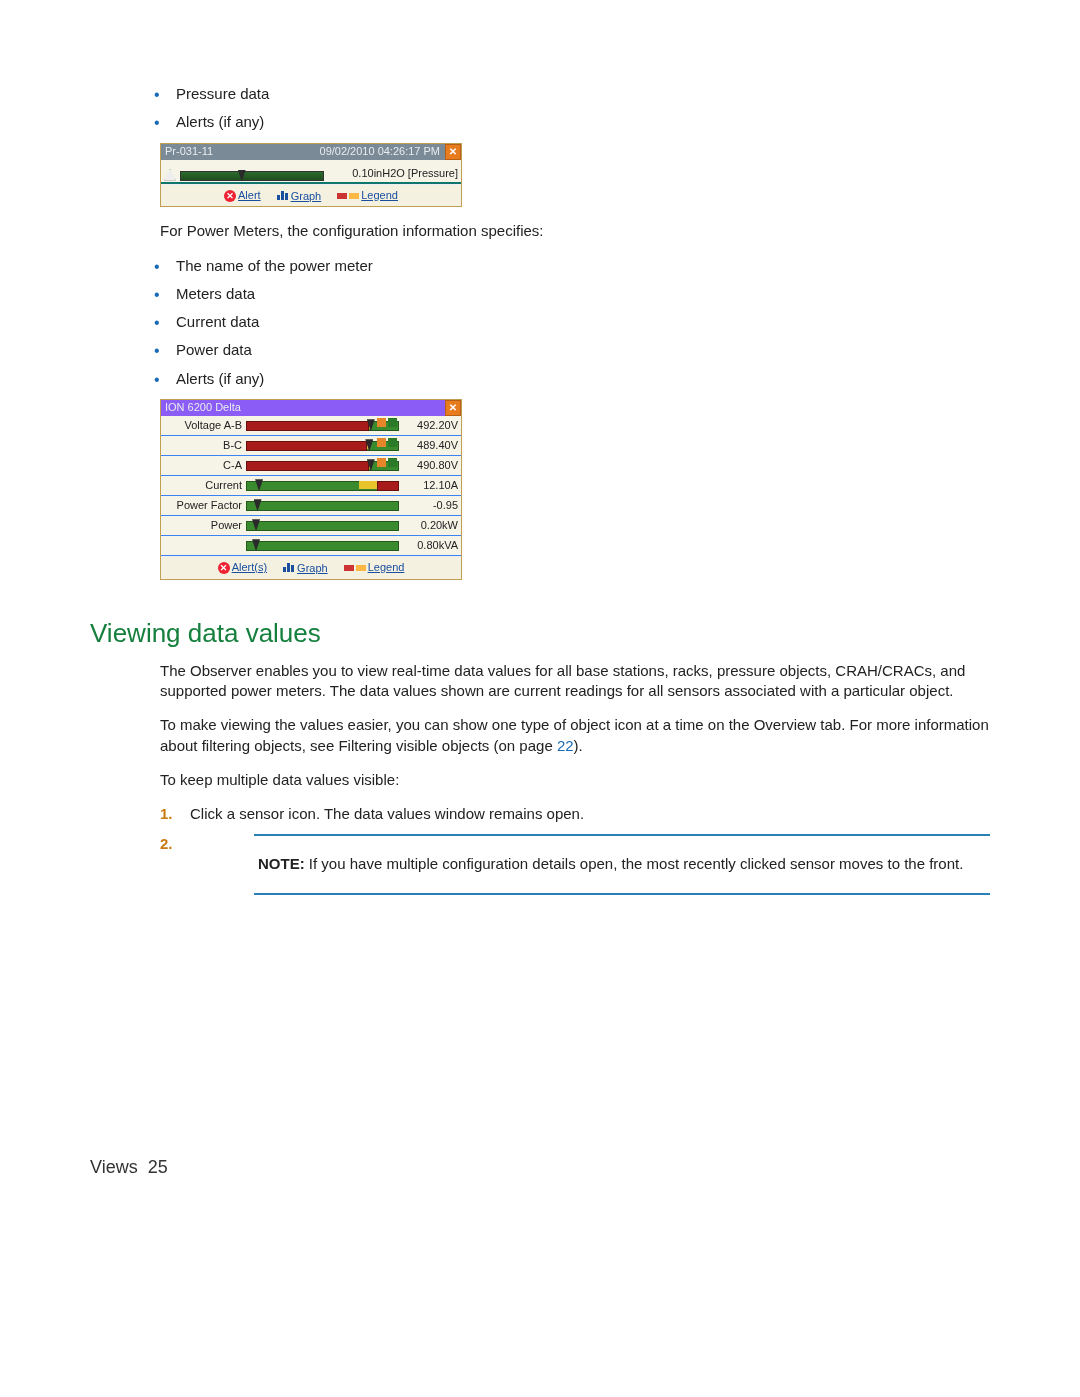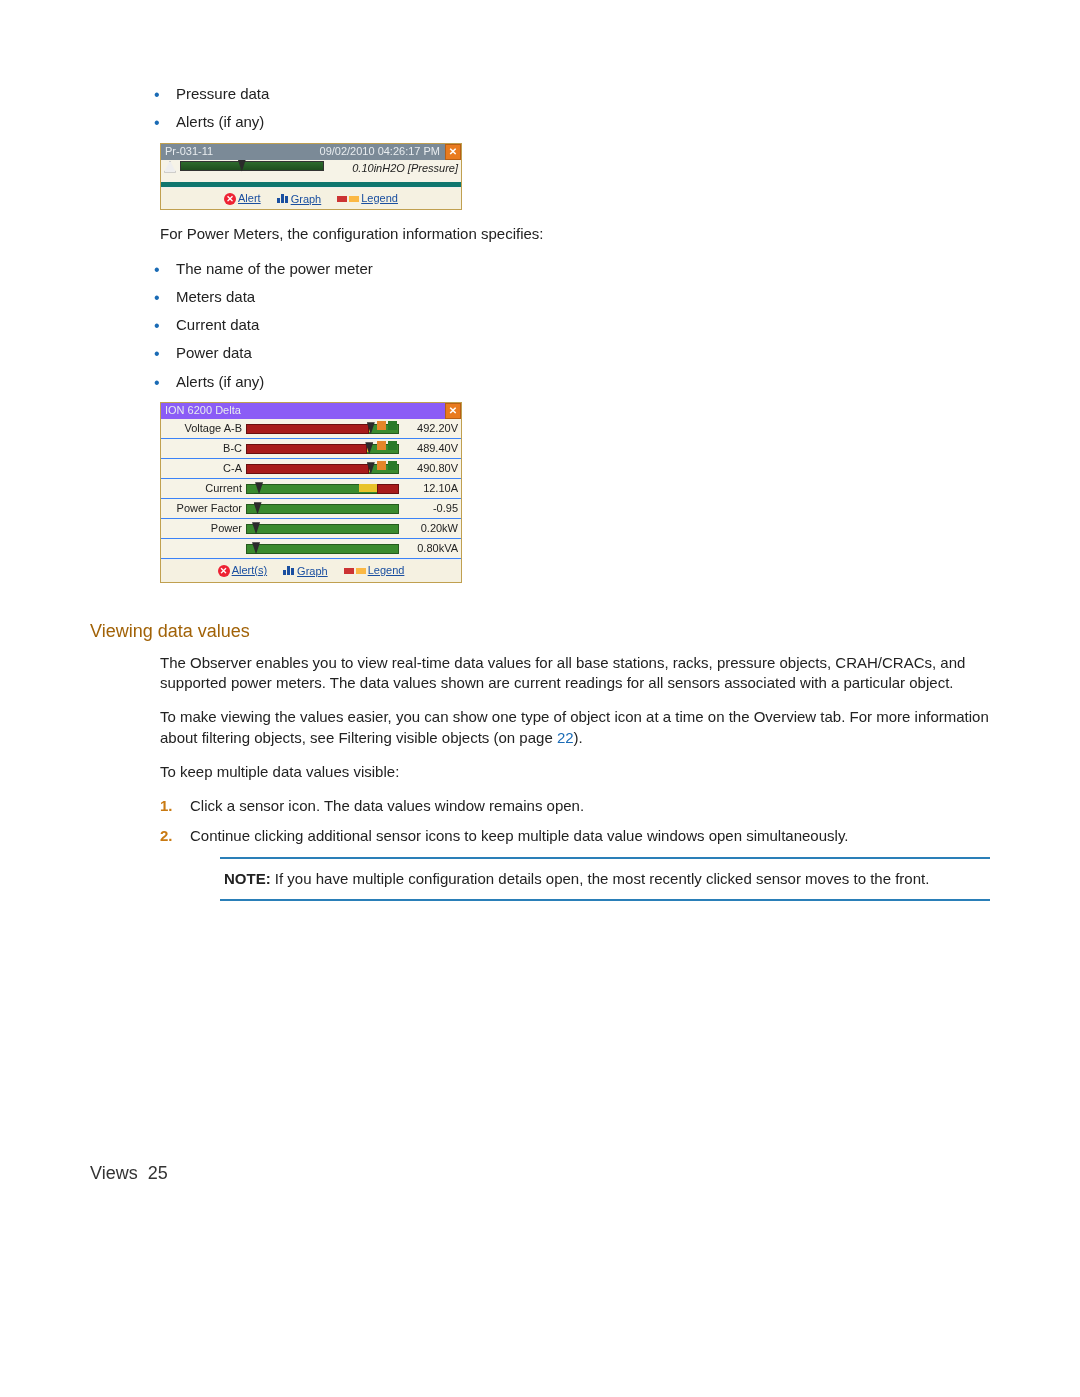--- a/index.html
+++ b/index.html
@@ -34,23 +34,22 @@
   }
   .popup1 .titlebar .name { flex: 0 0 auto; padding: 0 4px; }
   .popup1 .titlebar .date { flex: 1 1 auto; text-align: right; padding-right: 3px; }
   .closebox {
     width: 14px; height: 14px; background: #e97b1f; color: #fff;
     display: inline-flex; align-items: center; justify-content: center;
     font-size: 10px; font-weight: bold; border: 1px solid #b85f15;
     cursor: pointer; margin-left: 2px;
   }
   .popup1 .row1 {
-    display: flex; align-items: flex-start; height: 20px; padding: 1px 3px;
-    border-bottom: 5px solid #0f766e;
-    font-style: italic;
+    display: flex; align-items: flex-end; height: 20px; padding: 1px 3px;
+    border-bottom: 2px solid #0f766e;
   }
   .tri-icon {
     width: 10px; height: 10px; display: inline-block;
     border: 1px solid #aaa; background: #eee; clip-path: polygon(50% 0,100% 100%,0 100%);
     margin-right: 4px;
   }
   .bar1 {
     flex: 1; height: 8px; background: linear-gradient(#2d6b2d,#1e4d1e);
     border: 1px solid #333; position: relative;
   }
@@ -121,34 +120,34 @@
   .flag.g{ background:#2a7a2a;}
   .p2row .tri {
     position:absolute; top:-1px; width:8px; height:12px;
     background:#2a2a2a; clip-path:polygon(0 0,100% 0,50% 100%);
   }
   .p2row .val { width:58px; text-align:right; font-size:11px; color:#222; padding-left:3px;}
 
   
   h2.section {
     font-family: Arial, sans-serif; font-weight: normal;
-    color: #a16207; font-size: 18px; margin: 36px 0 10px -70px;
+    color: #15803d; font-size: 26px; margin: 36px 0 10px -70px;
   }
 
   
   ol.steps { list-style:none; padding:0; margin:0;}
   ol.steps li { margin:6px 0 10px 30px; position:relative;}
   ol.steps li .num { position:absolute; left:-30px; color:#c97a12; font-weight:bold;}
 
   
   .notebox {
-    margin: 10px 0 10px 60px;
+    margin: 10px 0 10px 94px;
     border-top:2px solid #2a7fb8;
     border-bottom:2px solid #2a7fb8;
-    padding:10px 4px;
+    padding:18px 4px;
   }
   .notebox .nlabel { font-weight:bold; }
 
   .footer {
     position: relative; margin-top: 260px; 
     font-size:18px; color:#333; padding-right:10px;
   }
   a.pagelink { color:#1a6bb5; text-decoration:none;}
 </style>
 </head>
@@ -300,21 +299,21 @@
   <p>The Observer enables you to view real-time data values for all base stations, racks, pressure objects, CRAH/CRACs, and supported power meters. The data values shown are current readings for all sensors associated with a particular object.</p>
 
   <p>
     <span>To make viewing the values easier, you can show one type of object icon at a time on the Overview tab. For more information about filtering objects, see Filtering visible objects (on page </span><a class="pagelink">22</a><span>).</span>
   </p>
 
   <p>To keep multiple data values visible:</p>
 
   <ol class="steps">
     <li><span class="num">1.</span><span>Click a sensor icon. The data values window remains open.</span></li>
-    <li><span class="num">2.</span><span>Continue clicking additional sensor icons to keep multiple data value windows open simultaneously.</span></li>
+    <li><span class="num">2.</span></li>
   </ol>
 
   <div class="notebox">
     <span class="nlabel">NOTE:</span><span>  If you have multiple configuration details open, the most recently clicked sensor moves to the front.</span>
   </div>
 
 </div>
 
 <div class="footer">
   <span>Views</span>&nbsp;&nbsp;<span>25</span>

